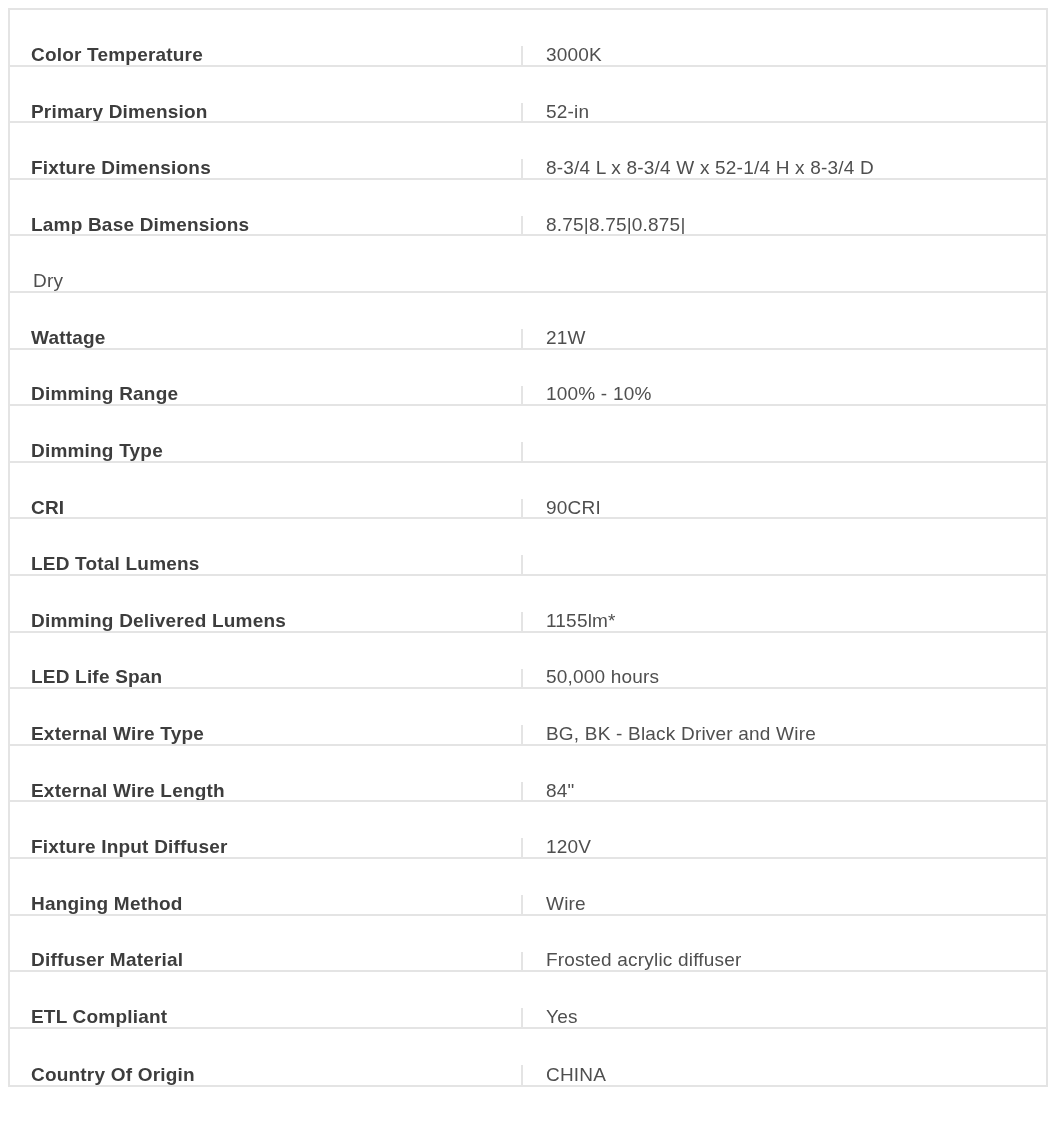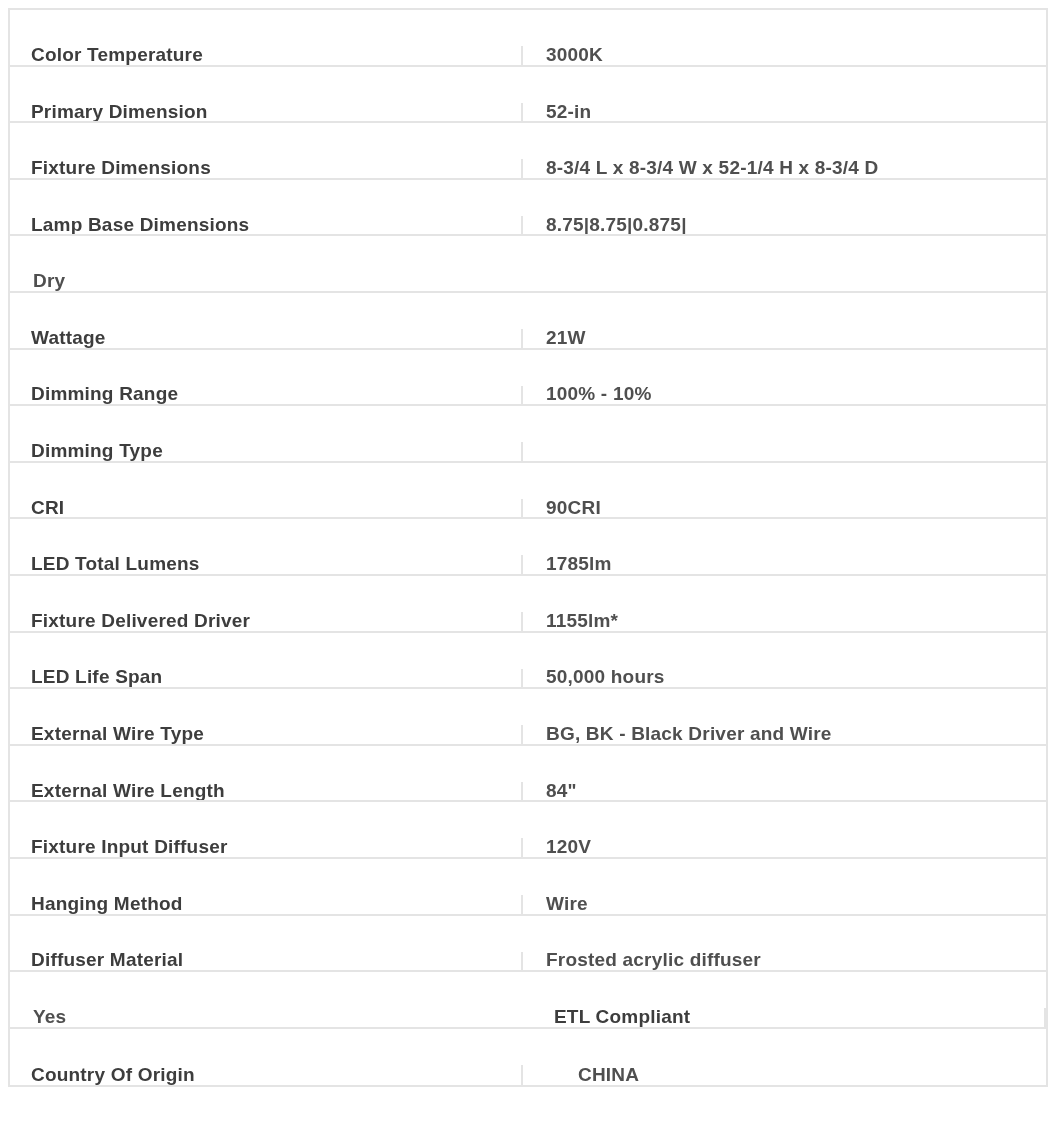--- a/index.html
+++ b/index.html
@@ -30,21 +30,20 @@
     background: #fff;
   }
   .spec-row {
     display: flex;
     align-items: stretch;
     height: 56.6px;
     border-bottom: 2px solid var(--border_color);
   }
   .spec-row:last-child {
     border-bottom: none;
-    gap: 32px;
   }
   .cell {
     display: flex;
     align-items: center;
     font-size: 19px;
     line-height: 1.2;
     letter-spacing: 0.2px;
     white-space: nowrap;
     overflow: hidden;
     margin-top: 36px;
@@ -55,21 +54,21 @@
     border-right: 2px solid var(--border_color);
     padding-left: 21px;
     padding-right: 12px;
     font-weight: 700;
     color: var(--label_color);
   }
   .cell.value {
     flex: 1 1 auto;
     padding-left: 23px;
     padding-right: 22px;
-    font-weight: 700;
+    font-weight: 400;
     color: var(--value_color);
   }
 </style>
 </head>
 <body>
 
 <div class="spec-table" id="spec-table">
   <div class="spec-row">
     <div class="cell label">Color Temperature</div>
     <div class="cell value">3000K</div>
@@ -108,25 +107,24 @@
     <div class="cell label">Dimming Type</div>
   </div>
 
   <div class="spec-row">
     <div class="cell label">CRI</div>
     <div class="cell value">90CRI</div>
   </div>
 
   <div class="spec-row">
     <div class="cell label">LED Total Lumens</div>
-    <div class="cell value">1785lm</div>
   </div>
 
   <div class="spec-row">
-    <div class="cell label">Fixture Delivered Driver</div>
+    <div class="cell label">Dimming Delivered Lumens</div>
     <div class="cell value">1155lm*</div>
   </div>
 
   <div class="spec-row">
     <div class="cell label">LED Life Span</div>
     <div class="cell value">50,000 hours</div>
   </div>
 
   <div class="spec-row">
     <div class="cell label">External Wire Type</div>
@@ -147,21 +145,21 @@
     <div class="cell label">Hanging Method</div>
     <div class="cell value">Wire</div>
   </div>
 
   <div class="spec-row">
     <div class="cell label">Diffuser Material</div>
     <div class="cell value">Frosted acrylic diffuser</div>
   </div>
 
   <div class="spec-row">
+    <div class="cell label">ETL Compliant</div>
     <div class="cell value">Yes</div>
-    <div class="cell label">ETL Compliant</div>
   </div>
 
   <div class="spec-row">
     <div class="cell label">Country Of Origin</div>
     <div class="cell value">CHINA</div>
   </div>
 </div>
 
 </body></html>

